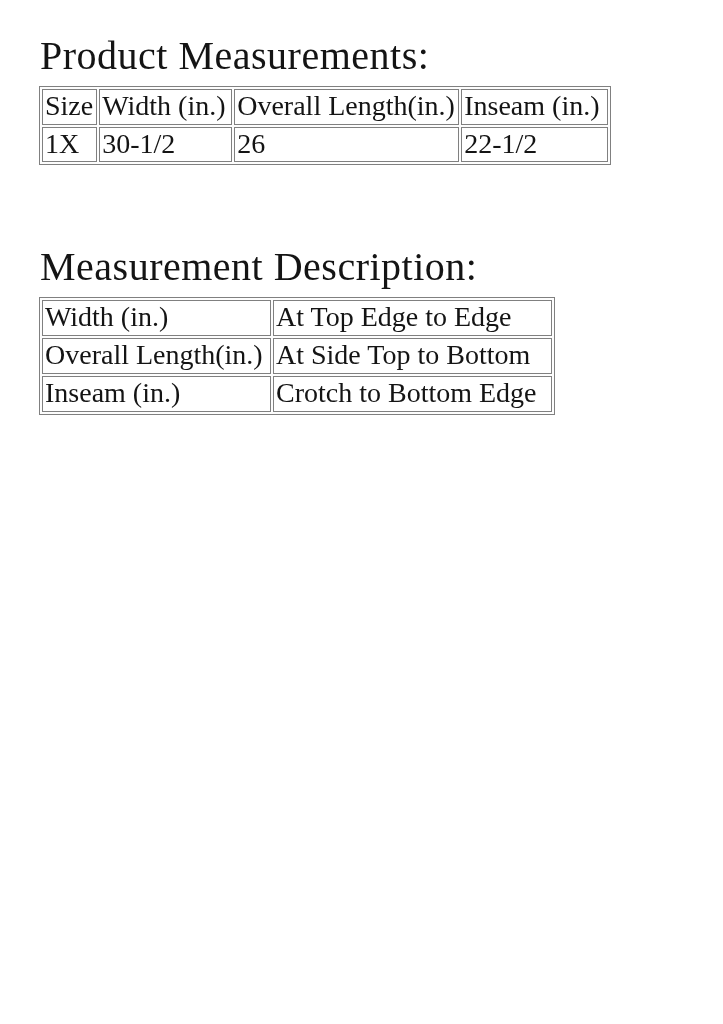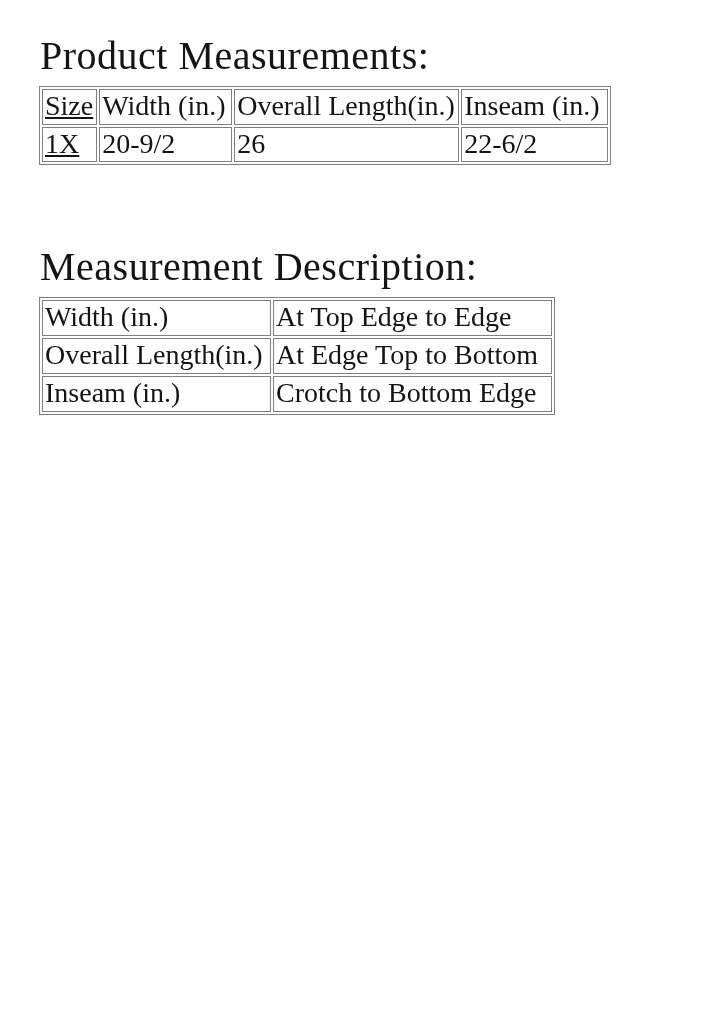--- a/index.html
+++ b/index.html
@@ -45,21 +45,21 @@
     font-size: 28px;
     font-weight: normal;
     line-height: 1.1;
     padding: 1px 3px 2px 2px;
     text-align: left;
     vertical-align: middle;
     white-space: nowrap;
     color: #141414;
   }
   
-  .t1-c0 { width: 46px; text-decoration: underline; }
+  .t1-c0 { width: 46px; }
   .t1-c1 { width: 126px; }
   .t1-c2 { width: 218px; }
   .t1-c3 { width: 140px; }
   
   .t2-c0 { width: 222px; }
   .t2-c1 { width: 272px; margin-left: 20px; }
 </style>
 </head>
 <body>
 
@@ -71,38 +71,38 @@
     <table class="meas">
       <tbody>
         <tr>
           <th class="t1-c0">Size</th>
           <th class="t1-c1">Width (in.)</th>
           <th class="t1-c2">Overall Length(in.)</th>
           <th class="t1-c3">Inseam (in.)</th>
         </tr>
         <tr>
           <td class="t1-c0">1X</td>
-          <td class="t1-c1">20-9/2</td>
+          <td class="t1-c1">30-1/2</td>
           <td class="t1-c2">26</td>
-          <td class="t1-c3">22-6/2</td>
+          <td class="t1-c3">22-1/2</td>
         </tr>
       </tbody>
     </table>
 
     <h2 class="section-title title-2">Measurement Description:</h2>
 
     <table class="meas">
       <tbody>
         <tr>
           <td class="t2-c0">Width (in.)</td>
           <td class="t2-c1">At Top Edge to Edge</td>
         </tr>
         <tr>
           <td class="t2-c0">Overall Length(in.)</td>
-          <td class="t2-c1">At Edge Top to Bottom</td>
+          <td class="t2-c1">At Side Top to Bottom</td>
         </tr>
         <tr>
           <td class="t2-c0">Inseam (in.)</td>
           <td class="t2-c1">Crotch to Bottom Edge</td>
         </tr>
       </tbody>
     </table>
 
   </div>
 </div>

